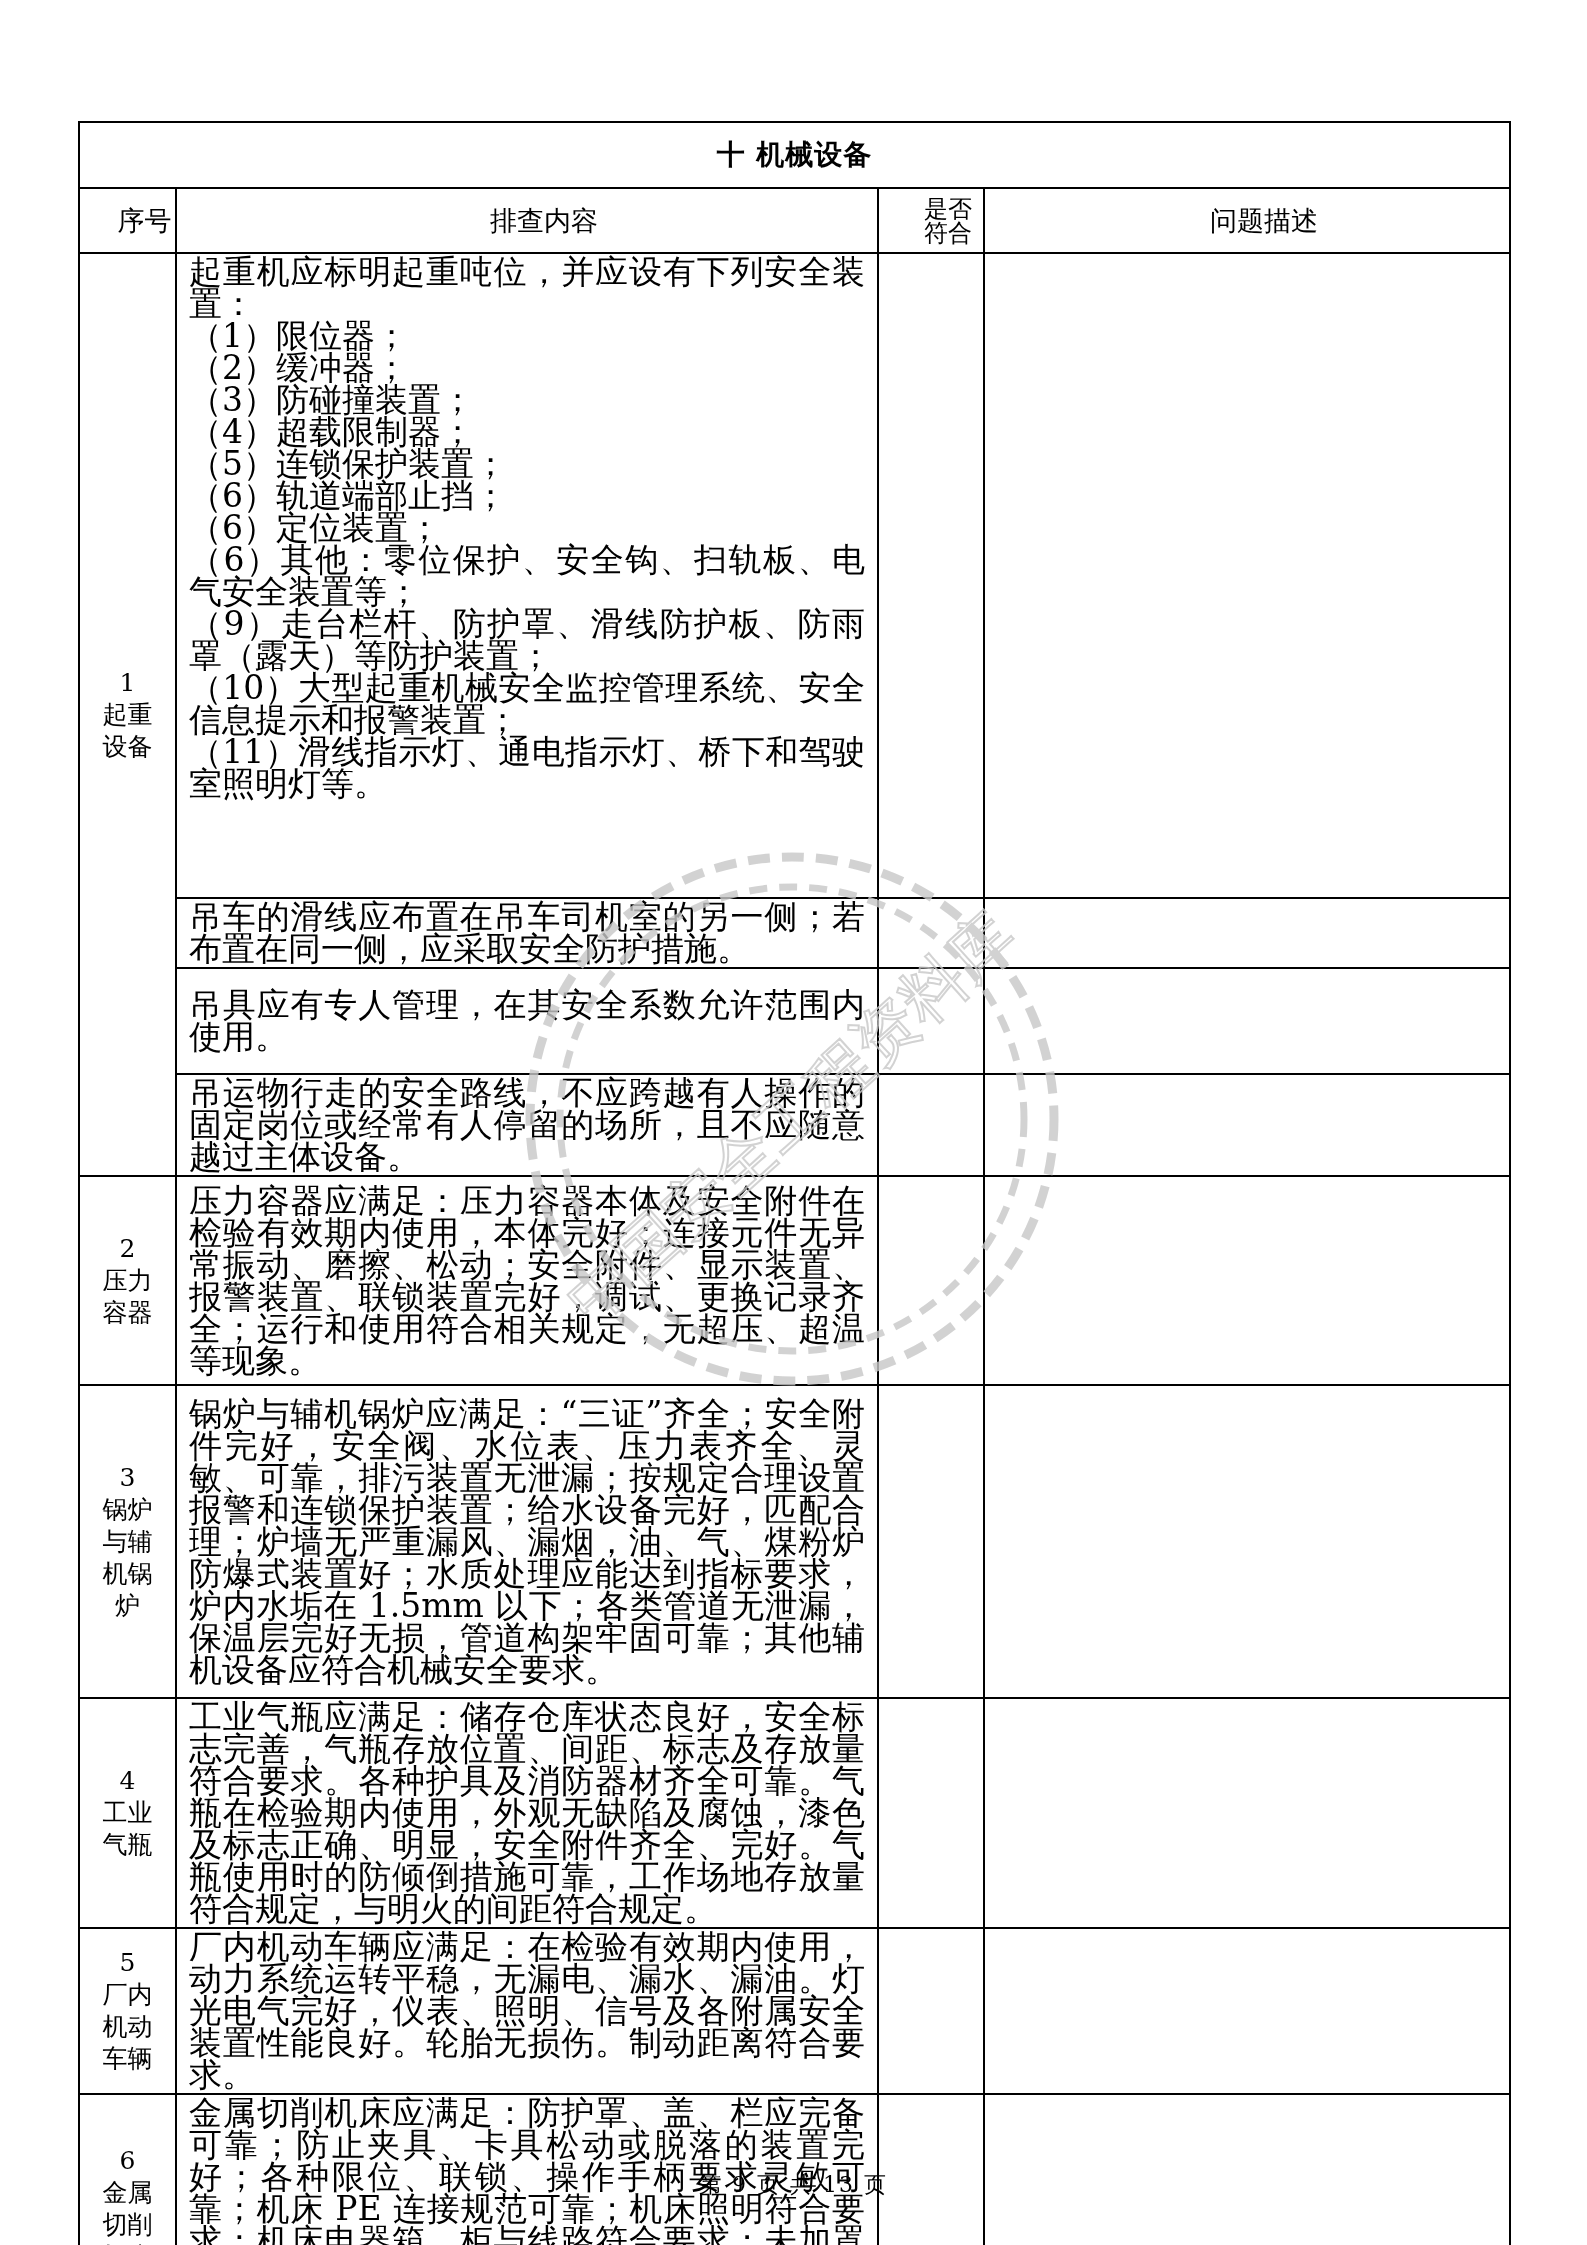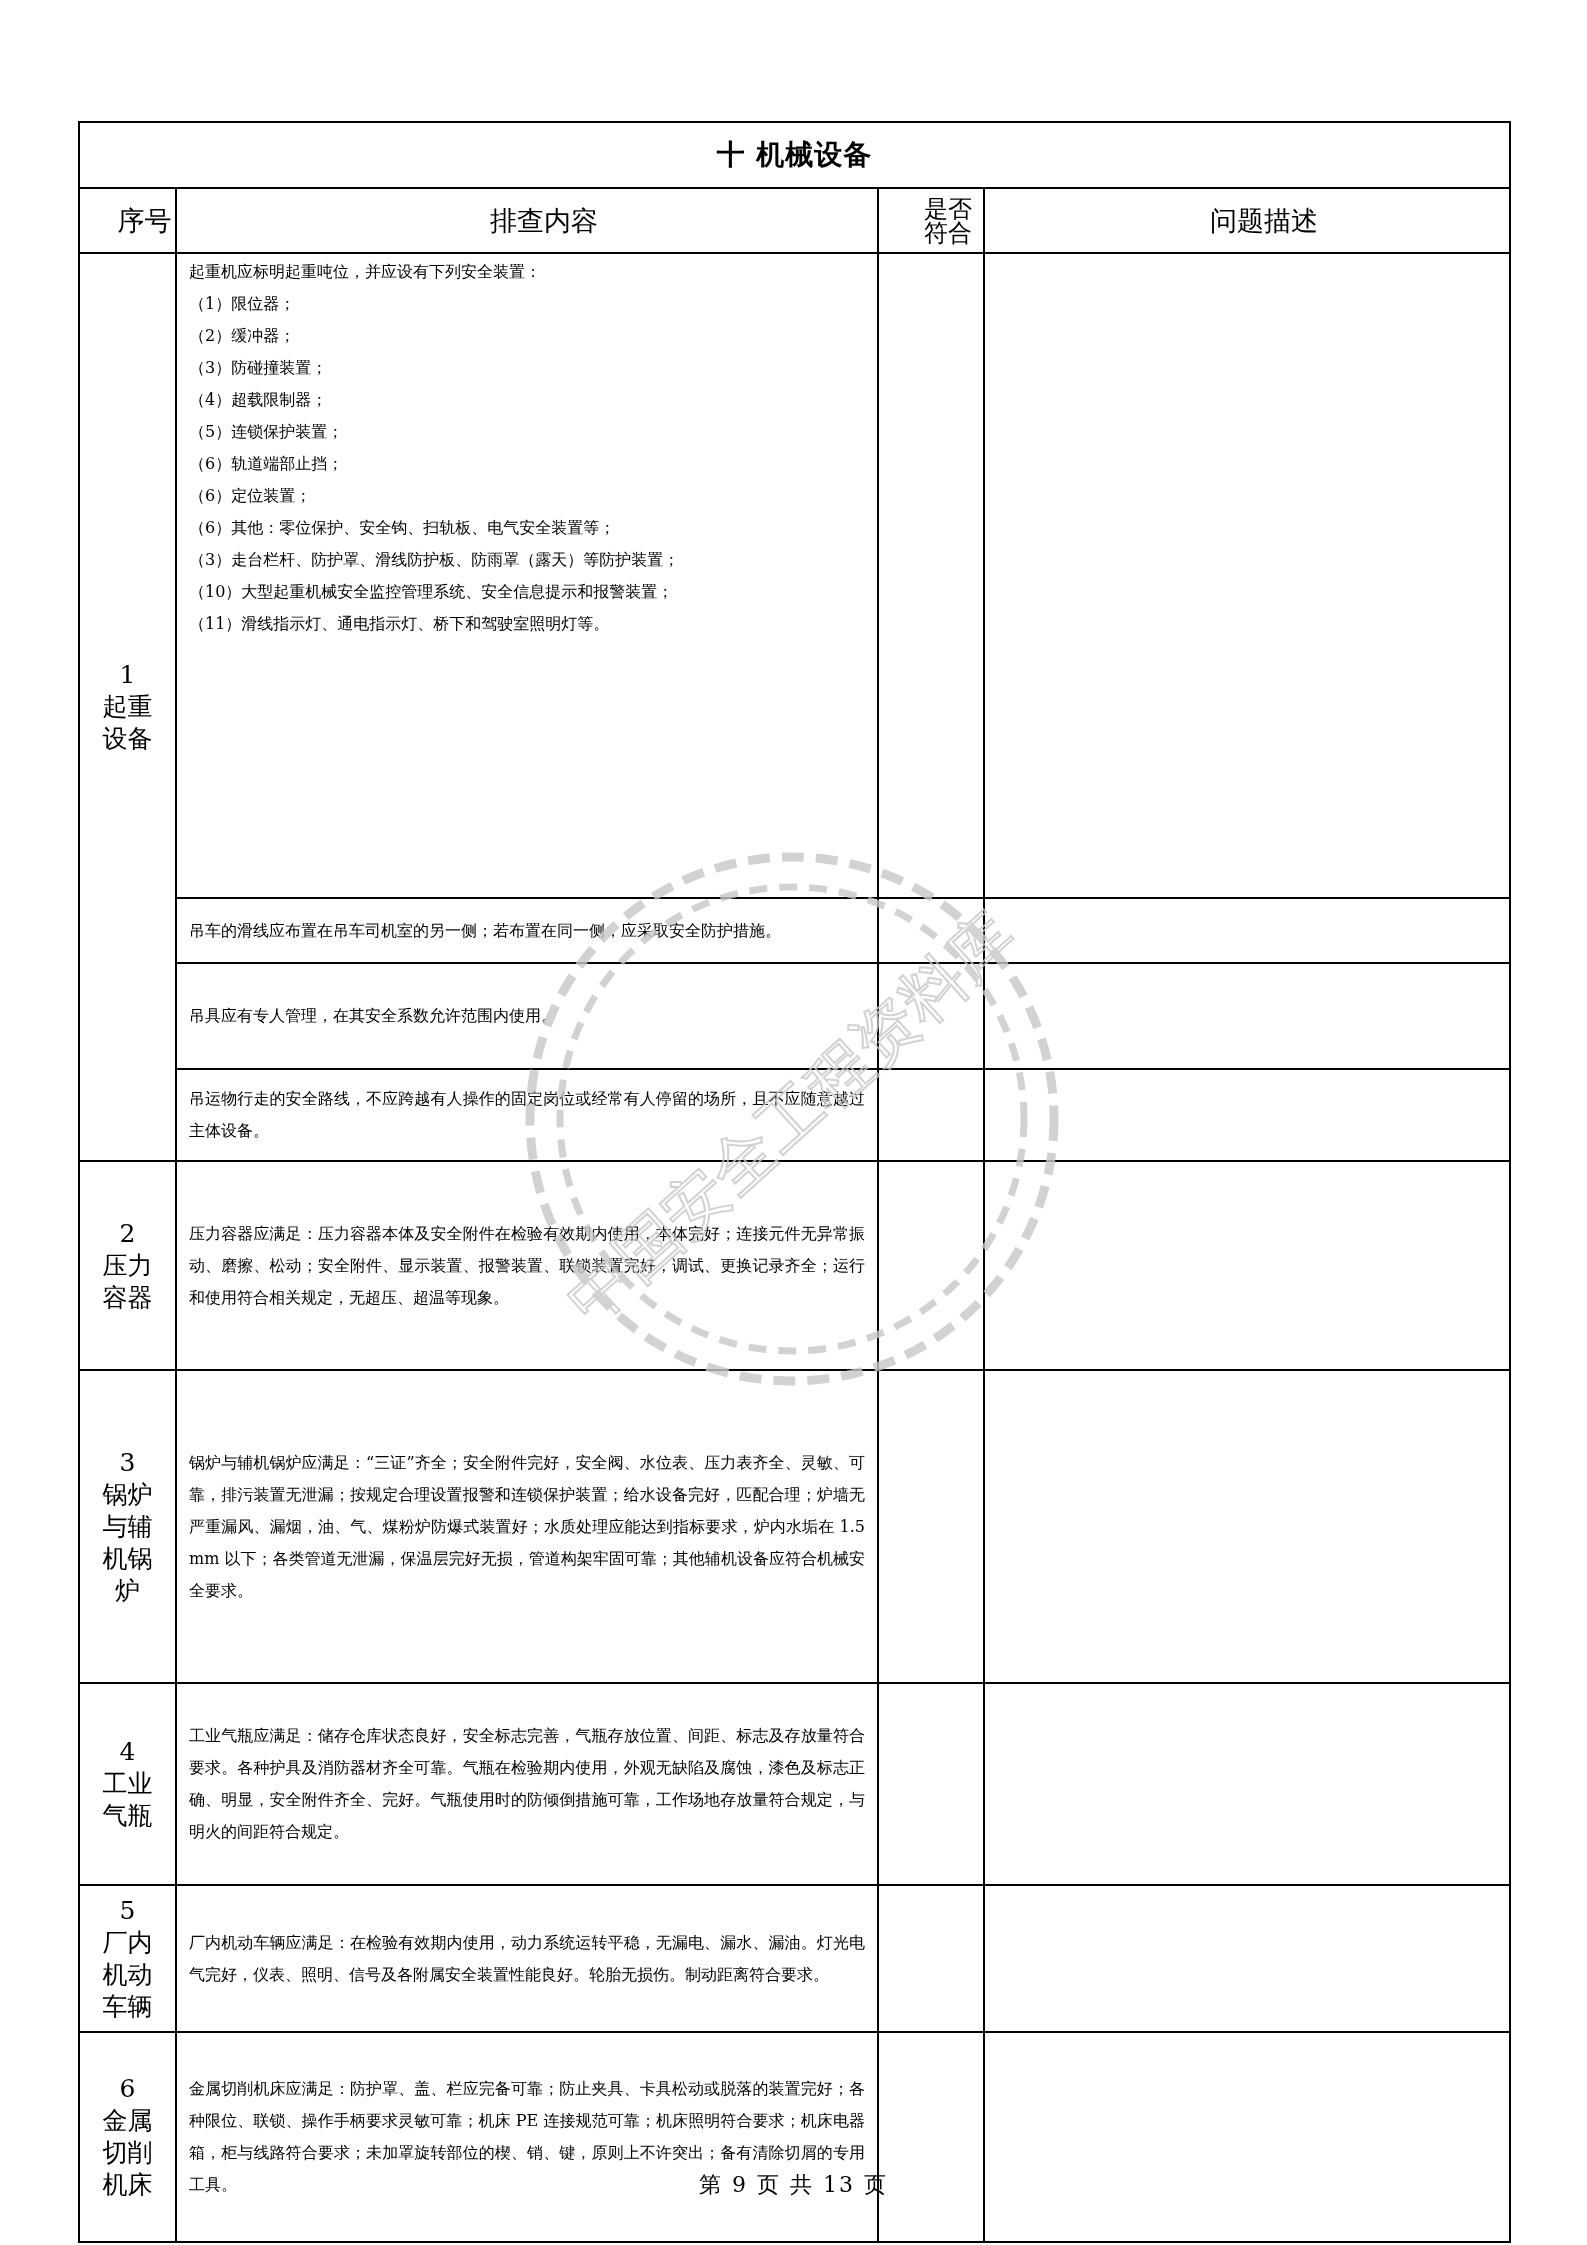--- a/index.html
+++ b/index.html
@@ -5,21 +5,21 @@
   html, body { margin:0; padding:0; background:#ffffff; }
   body { width:1587px; height:2245px; position:relative; overflow:hidden;
          font-family:"DejaVu Serif","Liberation Serif",serif; color:#000; }
   .tbl { position:absolute; left:78px; top:121px; width:1431px; border-collapse:collapse; table-layout:fixed; }
   .tbl td { border:2px solid #000; padding:0; vertical-align:middle; }
   .title-cell { height:64px; text-align:center; font-size:28px; font-weight:bold; letter-spacing:1px;margin-left:40px; }
   .hdr td { height:63px; text-align:center; font-size:27px;padding-left:34px; }
   .hdr .small { font-size:24px; line-height:24px; }
   .num-cell { text-align:center; font-size:25px; line-height:32px; }
   .num-cell span { display:block; }
-  .content { font-size:16px; line-height:32px; padding:2px 12px 2px 12px !important; text-align:justify; word-break:break-all;margin-left:38px; }
+  .content { font-size:33px; line-height:32px; padding:2px 12px 2px 12px !important; text-align:justify; word-break:break-all;margin-left:38px; }
   .content.top { vertical-align:top !important; }
   .content .line { display:block; }
   .empty { }
   .footer { position:absolute; top:2170px; left:0; width:1587px; text-align:center; font-size:22px; letter-spacing:2px; }
   .wm { position:absolute; left:522px; top:849px; width:540px; height:540px; pointer-events:none; opacity:0.8; }
 </style>
 </head>
 <body>
 
 <table class="tbl">
@@ -52,21 +52,21 @@
       <td class="content top">
         <span class="line">起重机应标明起重吨位，并应设有下列安全装置：</span>
         <span class="line">（1）限位器；</span>
         <span class="line">（2）缓冲器；</span>
         <span class="line">（3）防碰撞装置；</span>
         <span class="line">（4）超载限制器；</span>
         <span class="line">（5）连锁保护装置；</span>
         <span class="line">（6）轨道端部止挡；</span>
         <span class="line">（6）定位装置；</span>
         <span class="line">（6）其他：零位保护、安全钩、扫轨板、电气安全装置等；</span>
-        <span class="line">（3）走台栏杆、防护罩、滑线防护板、防雨罩（露天）等防护装置；</span>
+        <span class="line">（9）走台栏杆、防护罩、滑线防护板、防雨罩（露天）等防护装置；</span>
         <span class="line">（10）大型起重机械安全监控管理系统、安全信息提示和报警装置；</span>
         <span class="line">（11）滑线指示灯、通电指示灯、桥下和驾驶室照明灯等。</span>
       </td>
       <td class="empty"></td>
       <td class="empty"></td>
     </tr>
     <tr style="height:65px">
       <td class="content">吊车的滑线应布置在吊车司机室的另一侧；若布置在同一侧，应采取安全防护措施。</td>
       <td class="empty"></td>
       <td class="empty"></td>

